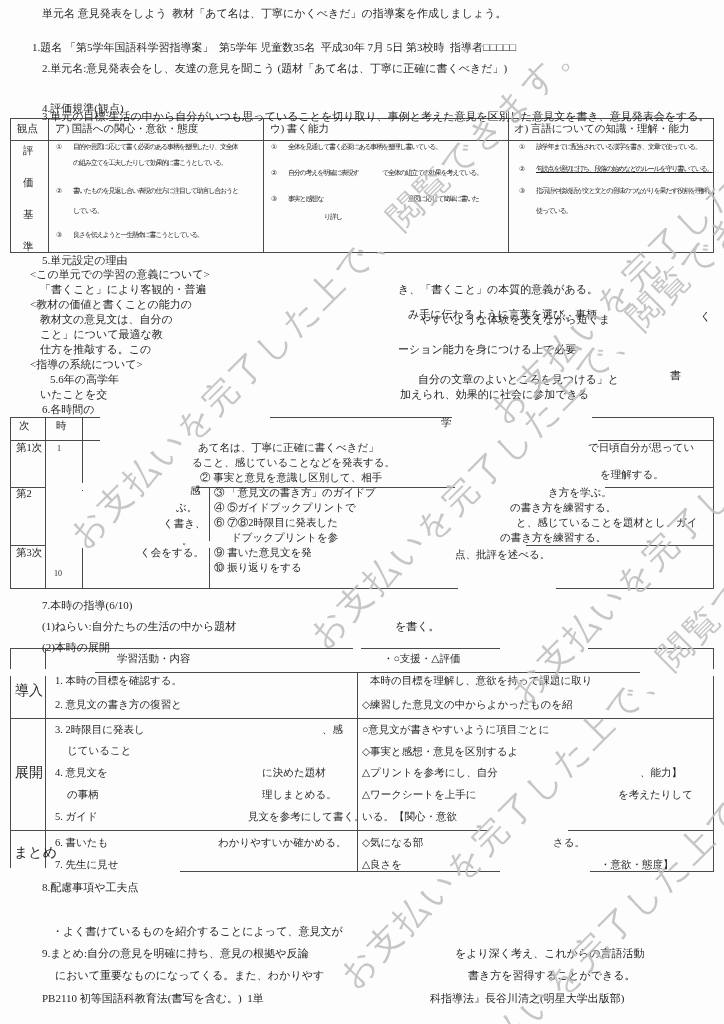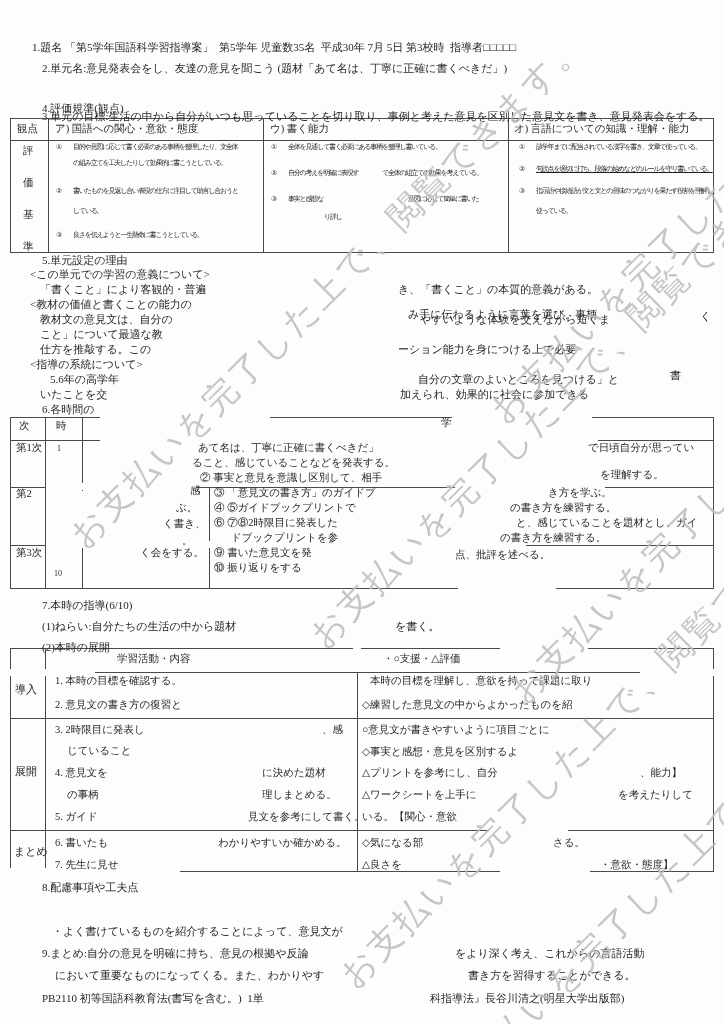--- a/index.html
+++ b/index.html
@@ -2,21 +2,21 @@
 <html><head>
 <meta charset="utf-8">
 <style>
   html,body{margin:0;padding:0;background:#e8e8e8;}
   #page{position:relative;width:724px;height:1024px;background:#fdfdfd;overflow:hidden;
         font-family:"Liberation Serif","DejaVu Serif",serif;}
   .frag{position:absolute;white-space:pre;font-size:11px;color:#1f1f1f;line-height:1;z-index:3;}
   .m{font-size:10.5px;}
   .s{font-size:7px;letter-spacing:-1.2px;}
   .xs{font-size:8px;}
-  .lbl{font-size:11px;}
+  .lbl{font-size:14px;}
   .bl{position:absolute;background:#4a4a4a;z-index:1;}
   .patch{position:absolute;background:#fdfdfd;z-index:2;}
   .wm{position:absolute;font-family:"Liberation Sans","DejaVu Sans",sans-serif;font-size:34px;
       color:#bdbdbd;opacity:.85;transform:rotate(-45deg);transform-origin:left top;
       white-space:pre;letter-spacing:3px;z-index:4;}
 </style>
 </head>
 <body>
 
 <div id="page">
@@ -65,20 +65,21 @@
     <div class="bl" style="left:713px;top:648px;width:1px;height:224px"></div>
     <div class="patch" style="left:500px;top:645px;width:88px;height:7px"></div>
     <div class="patch" style="left:10px;top:669px;width:85px;height:7px"></div>
     <div class="patch" style="left:640px;top:669px;width:74px;height:7px"></div>
     <div class="patch" style="left:353px;top:646px;width:8px;height:26px"></div>
     <div class="patch" style="left:489px;top:827px;width:79px;height:7px"></div>
     <div class="patch" style="left:10px;top:868px;width:170px;height:7px"></div>
     <div class="patch" style="left:500px;top:868px;width:90px;height:7px"></div>
   </div>
 
+<div class="frag" style="left: 42px; top: 8px;">単元名 意見発表をしよう  教材「あて名は、丁寧にかくべきだ」の指導案を作成しましょう。</div>
     <div class="frag" style="left: 32px; top: 42px;">1.題名 「第5学年国語科学習指導案」  第5学年 児童数35名  平成30年 7月 5日 第3校時  指導者□□□□□</div>
     <div class="frag" style="left: 42px; top: 63px;">2.単元名:意見発表会をし、友達の意見を聞こう (題材「あて名は、丁寧に正確に書くべきだ」)</div>
     <div class="frag" style="left: 42px; top: 85px; margin-top: 26px;">3.単元の目標:生活の中から自分がいつも思っていることを切り取り、事例と考えた意見を区別した意見文を書き、意見発表会をする。</div>
     <div class="frag" style="left: 42px; top: 103px;">4.評価規準(観点)</div>
     <div class="frag m" style="left: 17px; top: 124px;">観点</div>
     <div class="frag m" style="left: 55px; top: 124px;">ア) 国語への関心・意欲・態度</div>
     <div class="frag m" style="left: 270px; top: 124px;">ウ) 書く能力</div>
     <div class="frag m" style="left: 514px; top: 124px;">オ) 言語についての知識・理解・能力</div>
     <div class="frag m" style="left: 23px; top: 146px;">評</div>
     <div class="frag m" style="left: 23px; top: 178px;">価</div>

